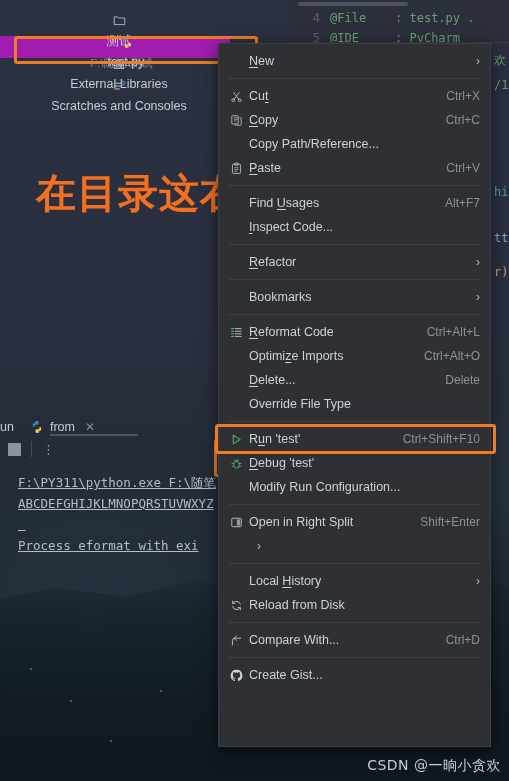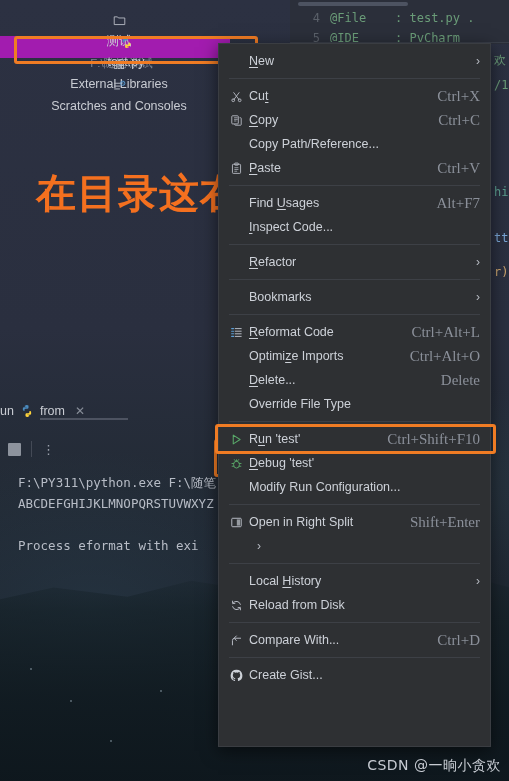--- a/index.html
+++ b/index.html
@@ -87,35 +87,35 @@
     white-space: nowrap;
   }
 
   
   .gutter-sliver { position:absolute; left:291px; top:44px; width:8px; height:300px; background:#2b2f3a; }
   .gutter-strip { position:absolute; left:487px; top:44px; width:4px; height:300px; background:#2b2f3a; }
 
   
   .runwin { position: absolute; left: 0; top: 404px; width: 230px; height: 180px; }
   .run-tabs {
-    display:flex; align-items:flex-start; gap: 0; height: 30px;
+    display:flex; align-items:flex-end; gap: 10px; height: 30px;
     padding-left: 0px; font-size: 12.5px; color: #c9ccd3;
   }
   .run-label { color:#c9ccd3; font-size:12.5px; }
   .run-tab { display:flex; align-items:center; gap:6px; padding: 0 6px; position: relative; }
   .run-tab .close { color:#888e99; font-size: 12px; margin-left: 4px; }
   .run-tab-underline { position:absolute; left:26px; bottom:-2px; width:88px; height:2px; background:#4d5361; }
   .run-toolbar { display:flex; align-items:center; gap: 10px; height: 30px; padding-left: 8px; }
   .stop-sq { width: 13px; height: 13px; background:#8d939d; border-radius:1px; }
   .vdiv { width:1px; height:16px; background:#444a56; }
   .kebab { color:#9aa0ab; font-size: 13px; letter-spacing: 0; line-height: 9px; }
   .console {
     padding: 8px 0 0 18px;
     font-family: "DejaVu Sans Mono", monospace; font-size: 12.5px;
-    color: #b7bcc6; line-height: 21px; white-space: nowrap;
+    color: #b7bcc6; line-height: 21px; white-space: nowrap; text-decoration: underline;
   }
   .ann-run-corner {
     position:absolute; left: 214px; top: 439px; width: 60px; height: 38px;
     border: 3px solid #f07c24; border-radius: 3px; pointer-events:none;
   }
 
   
   .menu {
     position: absolute; left: 218px; top: 43px;
     width: 273px; height: 704px;
@@ -125,21 +125,21 @@
     padding: 5px 0;
   }
   .mi {
     position: relative;
     display: flex; align-items: center;
     height: 24px; padding: 0 10px 0 8px;
     font-size: 12.5px; color: #cdd1d8; white-space: nowrap;
   }
   .mi .micon { width: 18px; flex: 0 0 18px; display:flex; align-items:center; justify-content:center; line-height:0; }
   .mi .mlabel { flex: 1 1 auto; padding-left: 4px; }
-  .mi .mshort { color: #8b909a; font-size: 15px; padding-left: 12px; font-family: Liberation Serif, serif; }
+  .mi .mshort { color: #8b909a; font-size: 12px; padding-left: 12px; }
   .mi .marrow { color: #b6bac2; font-size: 12px; padding-left: 12px; }
   .mi u { text-decoration: underline; text-underline-offset: 2px; }
   .msep { height: 1px; background: #3d4046; margin: 5px 10px; }
   .ann-run {
     position: absolute; left: -4px; top: -3px;
     width: 281px; height: 30px;
     border: 3px solid #f07c24; border-radius: 3px;
     pointer-events: none;
   }
 

